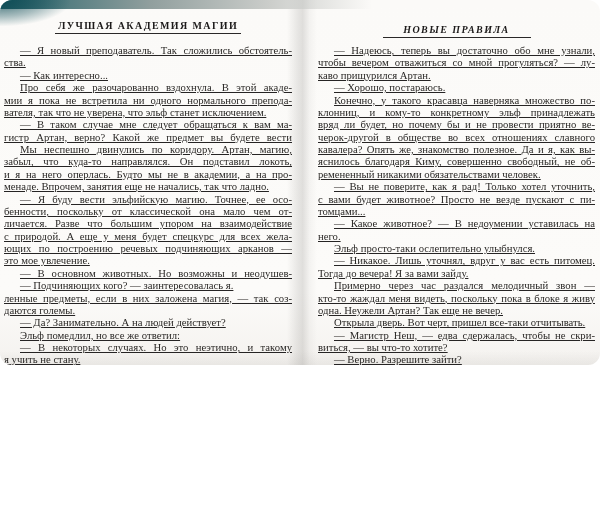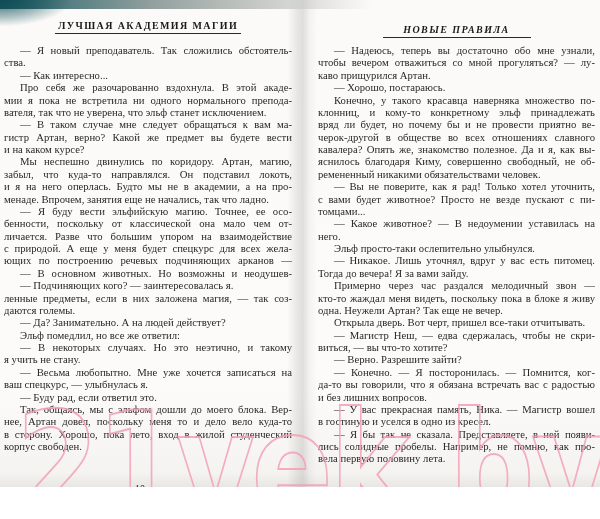--- a/index.html
+++ b/index.html
@@ -1,19 +1,19 @@
 <!DOCTYPE html>
 <html><head>
 <meta charset="utf-8">
 <style>
   html,body{margin:0;padding:0;background:#ffffff;}
   .scan{
-    position:relative;width:600px;height:487px;overflow:hidden;
+    position:relative;width:600px;height:365px;overflow:hidden;
     background:linear-gradient(180deg,#fbfaf8 0%,#fcfbf9 80%,#f4f2ef 100%);
-    font-family:"Liberation Serif",serif;color:#262424;
+    font-family:"Liberation Serif",serif;color:#262424;border-radius:12px;
   }
   
   .top-band{
     position:absolute;left:0;top:0;width:600px;height:9px;
     background:linear-gradient(to right,#14535c 0%,#3d6f74 8%,#8b9a99 25%,#c9cbc8 45%,rgba(250,250,248,0) 62%);
     opacity:.95;
   }
   .corner-shade{
     position:absolute;left:0;top:0;width:70px;height:26px;
     background:radial-gradient(ellipse at 0% 0%,rgba(12,74,84,.85) 0%,rgba(12,74,84,.35) 45%,rgba(12,74,84,0) 72%);
@@ -31,21 +31,21 @@
   .running-head .rh-text{
     font-weight:bold;font-size:10px;letter-spacing:1.4px;color:#1c1a1a;
     font-variant:small-caps;white-space:nowrap;
   }
   .running-head .rh-rule{height:1px;background:#2a2828;margin:2px auto 0 auto;}
   .rh-left{left:4px;top:20px;width:288px;}
   .rh-left .rh-rule{width:186px;}
   .rh-right{left:318px;top:24px;width:277px;font-style:italic;}
   .rh-right .rh-rule{width:148px;}
   
-  .text-col{position:absolute;top:44px;}
+  .text-col{position:absolute;top:44px;text-decoration:underline;}
   .col-left{left:4px;width:288px;}
   .col-right{left:318px;width:277px;}
   .line{
     height:12.38px;font-size:10.7px;line-height:12.38px;
     text-align:justify;text-align-last:justify;white-space:normal;
     color:#2b2927;
   }
   .line.first{text-indent:16px;}
   .line.last{text-align:center;text-align-last:left;}
   
@@ -84,30 +84,30 @@
 
   <div class="text-col col-left" id="left-lines">
       <div class="line first">— Я новый преподаватель. Так сложились обстоятель-</div>
       <div class="line last">ства.</div>
       <div class="line first last">— Как интересно...</div>
       <div class="line first">Про себя же разочарованно вздохнула. В этой акаде-</div>
       <div class="line">мии я пока не встретила ни одного нормального препода-</div>
       <div class="line last">вателя, так что не уверена, что эльф станет исключением.</div>
       <div class="line first">— В таком случае мне следует обращаться к вам ма-</div>
       <div class="line">гистр Артан, верно? Какой же предмет вы будете вести</div>
-      <div class="line last">и на каком курсе?</div>
       <div class="line first">Мы неспешно двинулись по коридору. Артан, магию,</div>
       <div class="line">забыл, что куда-то направлялся. Он подставил локоть,</div>
       <div class="line">и я на него оперлась. Будто мы не в академии, а на про-</div>
       <div class="line last">менаде. Впрочем, занятия еще не начались, так что ладно.</div>
       <div class="line first">— Я буду вести эльфийскую магию. Точнее, ее осо-</div>
       <div class="line">бенности, поскольку от классической она мало чем от-</div>
       <div class="line">личается. Разве что большим упором на взаимодействие</div>
       <div class="line">с природой. А еще у меня будет спецкурс для всех жела-</div>
       <div class="line">ющих по построению речевых подчиняющих арканов —</div>
+      <div class="line last">это мое увлечение.</div>
       <div class="line first">— В основном животных. Но возможны и неодушев-</div>
       <div class="line first last">— Подчиняющих кого? — заинтересовалась я.</div>
       <div class="line">ленные предметы, если в них заложена магия, — так соз-</div>
       <div class="line last">даются големы.</div>
       <div class="line first last">— Да? Занимательно. А на людей действует?</div>
       <div class="line first last">Эльф помедлил, но все же ответил:</div>
       <div class="line first">— В некоторых случаях. Но это неэтично, и такому</div>
       <div class="line last">я учить не стану.</div>
       <div class="line first">— Весьма любопытно. Мне уже хочется записаться на</div>
       <div class="line last">ваш спецкурс, — улыбнулась я.</div>

